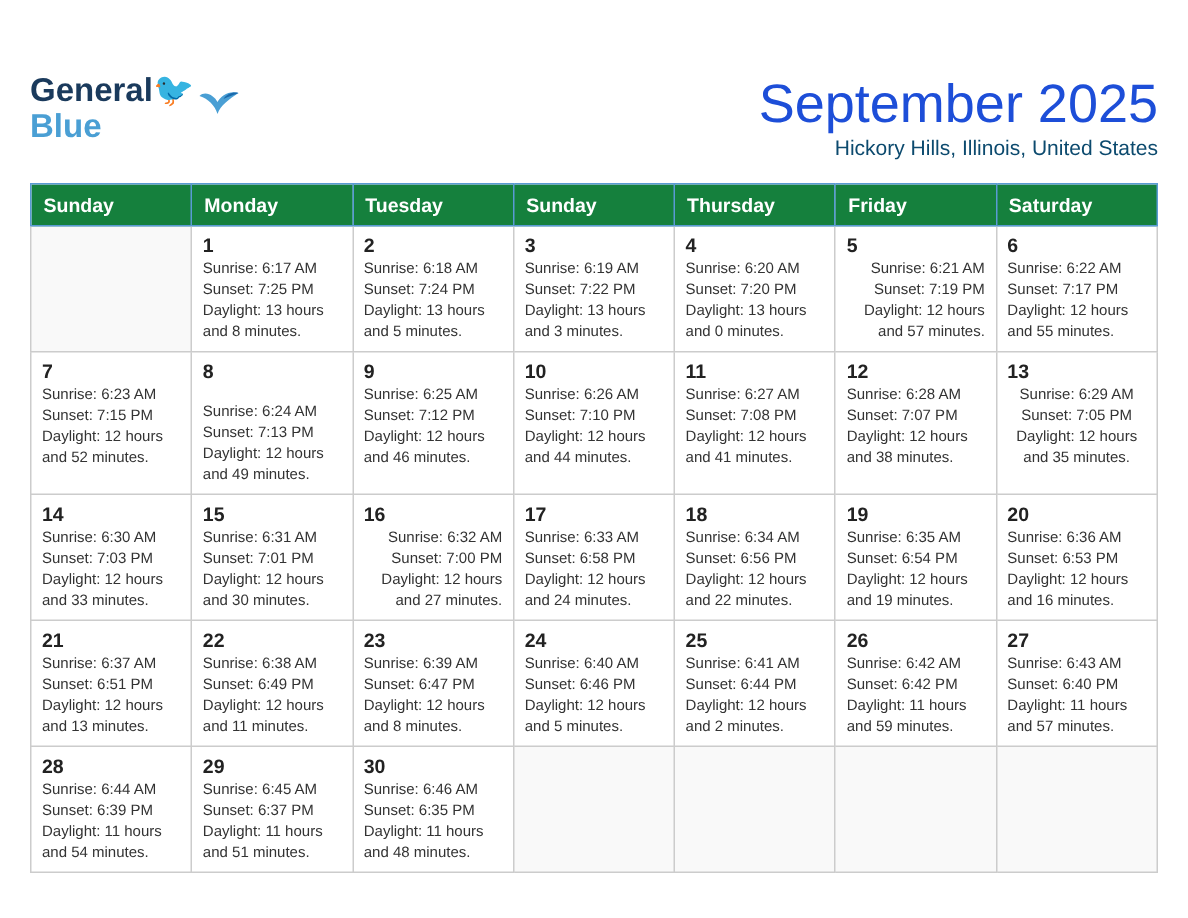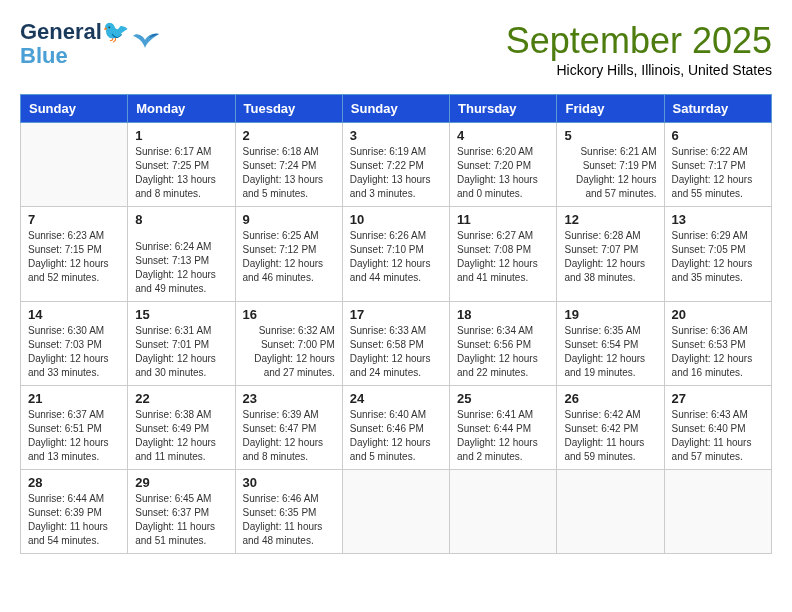--- a/index.html
+++ b/index.html
@@ -8,20 +8,21 @@
       background: #fff;
       width: 792px;
       min-height: 612px;
       padding: 20px;
     }
     .header {
       display: flex;
       justify-content: space-between;
       align-items: flex-start;
       margin-bottom: 16px;
+      margin-top: 28px;
     }
     .logo {
       display: flex;
       align-items: center;
     }
     .logo-text {
       font-size: 22px;
       font-weight: bold;
       color: #1a3a5c;
       line-height: 1.1;
@@ -33,34 +34,34 @@
       width: 30px;
       height: 24px;
       margin-left: 2px;
       margin-top: -4px;
     }
     .title-section {
       text-align: right;
     }
     .month-title {
       font-size: 36px;
-      color: #4d7c0f;
+      color: #1d4ed8;
       font-weight: normal;
     }
     .location {
       font-size: 14px;
-      color: #000000;
+      color: #0c4a6e;
     }
     .calendar {
       width: 100%;
       border-collapse: collapse;
       border: 1px solid #ccc;
     }
     .calendar th {
-      background-color: #1d4ed8;
+      background-color: #15803d;
       color: #fff;
       font-size: 13px;
       font-weight: bold;
       padding: 6px 8px;
       text-align: left;
       border: 1px solid #5a9ad4;
     }
     .calendar td {
       vertical-align: top;
       padding: 5px 7px;
@@ -203,21 +204,21 @@
         </td>
         <td>
           <div class="day-number">12</div>
           <div class="day-info" style="white-space: pre-line;">Sunrise: 6:28 AM
 Sunset: 7:07 PM
 Daylight: 12 hours
 and 38 minutes.</div>
         </td>
         <td>
           <div class="day-number">13</div>
-          <div class="day-info" style="white-space: pre-line;">Sunrise: 6:29 AM
+          <div class="day-info" style="white-space: pre-line; text-align: center;">Sunrise: 6:29 AM
 Sunset: 7:05 PM
 Daylight: 12 hours
 and 35 minutes.</div>
         </td>
       </tr>
       <tr>
         <td>
           <div class="day-number">14</div>
           <div class="day-info" style="white-space: pre-line;">Sunrise: 6:30 AM
 Sunset: 7:03 PM

